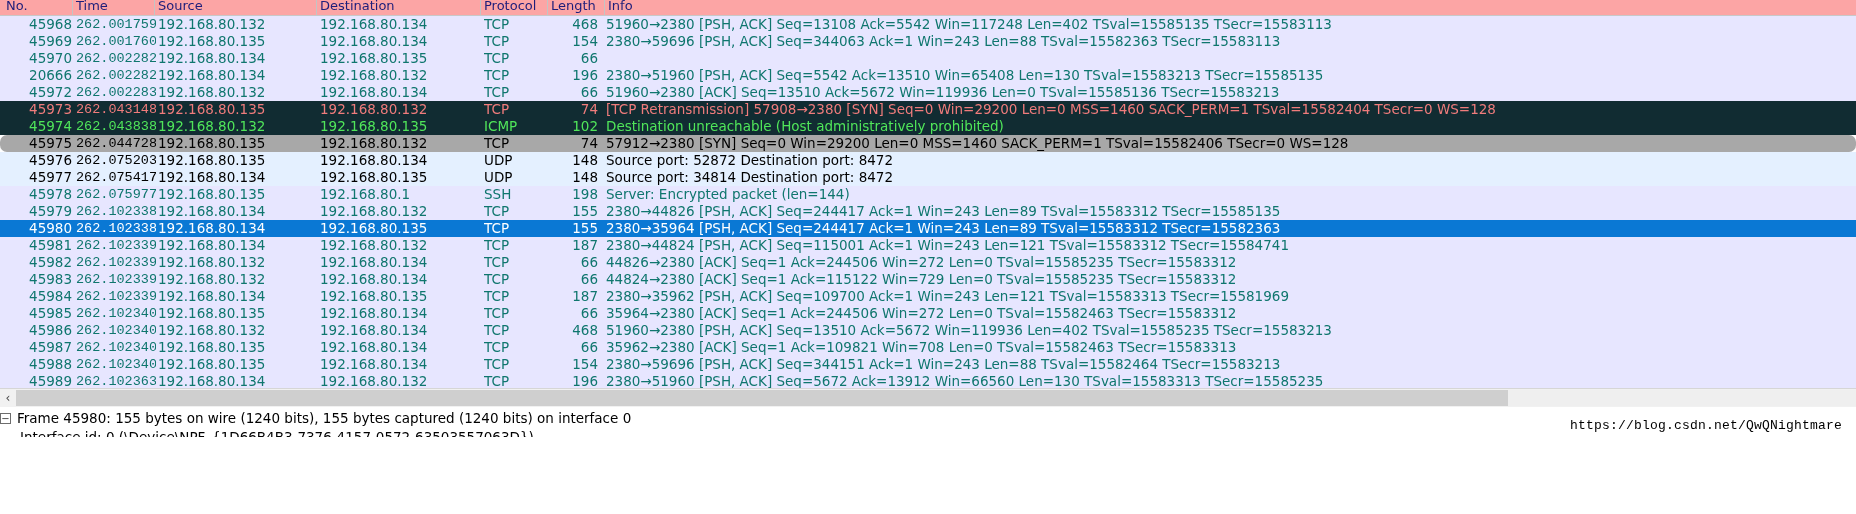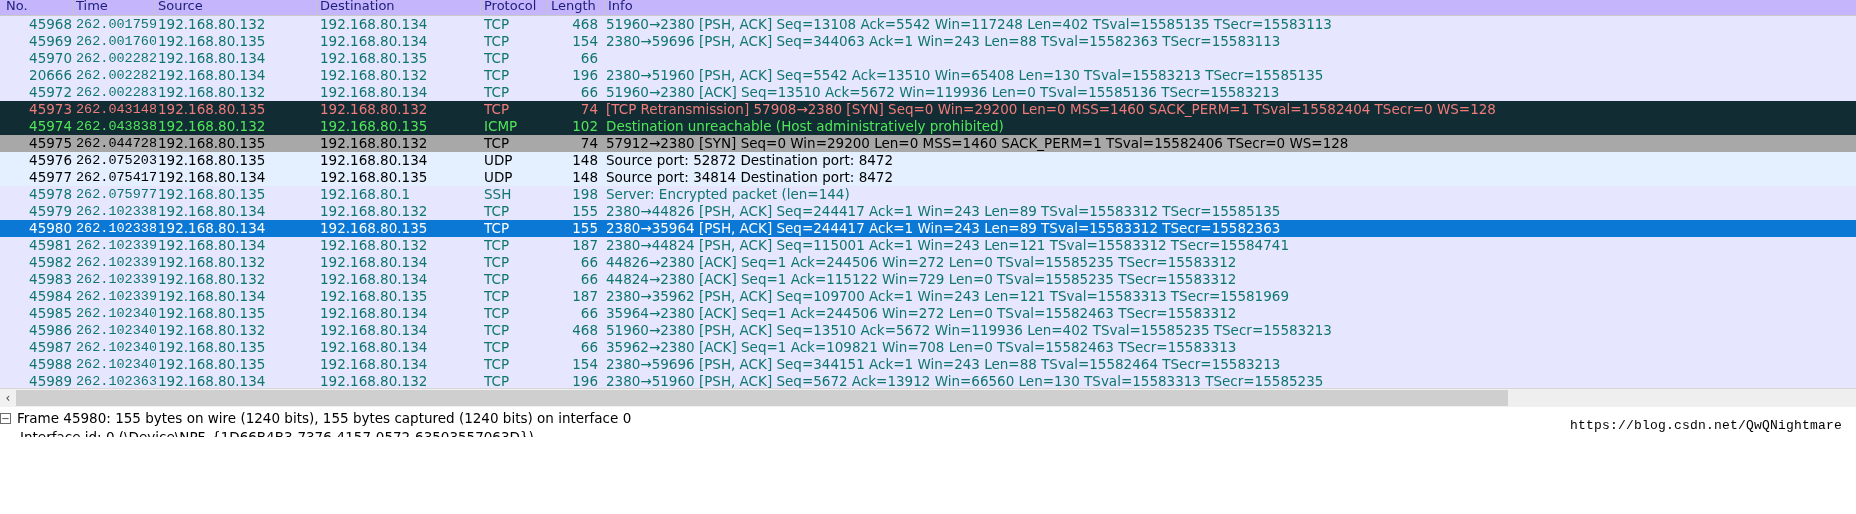--- a/index.html
+++ b/index.html
@@ -24,21 +24,21 @@
     left: 0;
     top: 0;
     width: 1856px;
     height: 402px;
     overflow: hidden;
     background: #ffffff;
   }
 
   .header-row {
     height: 15px;
-    background: #c4b5fd;
+    background: #fca5a5;
     border-bottom: 1px solid #c8c8c8;
     position: relative;
     overflow: hidden;
     color: #20208a;
     font-size: 13px;
     padding-left: 9px;
   }
   .header-row .hcell {
     position: absolute;
     top: -2px;
@@ -77,21 +77,21 @@
   .c-dst     { left: 320px; width: 160px; text-align: left; }
   .c-proto   { left: 484px; width: 60px;  text-align: left; }
   .c-len     { left: 536px; width: 62px;  text-align: right; }
   .c-info    { left: 606px; width: 1250px; text-align: left; }
 
   
   .r-lavender  { background: #e7e6ff; color: #0f766e; }
   .r-lightblue { background: #e4f0ff; color: #000000; }
   .r-bad       { background: #112c32; color: #f07c7c; }
   .r-icmp      { background: #112c32; color: #50e65a; }
-  .r-gray      { background: #a8a8a8; color: #000000; }
+  .r-gray      { background: #a8a8a8; color: #000000; border-radius: 7px; }
   .r-selected  { background: #0a78d4; color: #ffffff; }
 
   
   #hscroll {
     position: absolute;
     left: 0;
     top: 388px;
     width: 1856px;
     height: 18px;
     background: #f1f1f1;

